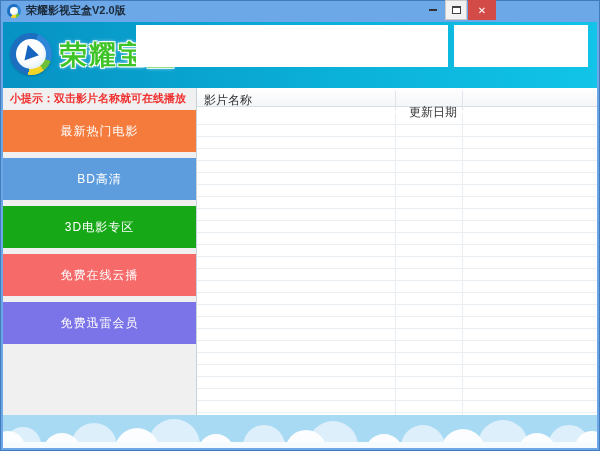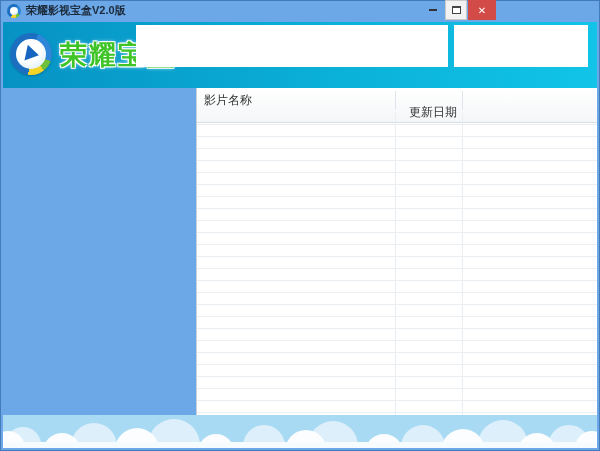--- a/index.html
+++ b/index.html
@@ -41,21 +41,21 @@
   .header-panel-small { left:451px; width:134px; }
   
   .sidebar { position:absolute; left:3px; top:88px; width:193px; height:327px; background:#F0F0F0; }
   .hint { position:absolute; left:0; top:0; width:193px; height:21px; line-height:21px;
     padding-left:7px; font-size:11px; font-weight:bold; color:#F03030; background:#F0F0F0; white-space:nowrap; overflow:hidden; }
   .side-btn { position:absolute; left:0; width:193px; height:42px; display:flex; align-items:center; justify-content:center;
     color:#ffffff; font-size:12px; letter-spacing:1px; cursor:pointer; }
   
   .table { position:absolute; left:196px; top:88px; width:401px; height:327px; background:#ffffff;
     border-left:1px solid #C9D1D9; }
-  .thead { position:absolute; left:0; top:0; width:400px; height:35px;
+  .thead { position:absolute; left:0; top:0; width:400px; height:19px;
     background: linear-gradient(#ffffff,#f4f6f8); border-bottom:1px solid #D8DEE6; }
   .th { position:absolute; top:0; line-height:24px; font-size:12px; color:#333; }
   .th-name { left:7px; }
   .th-date { left:212px;margin-top:12px; }
   .th-sep { position:absolute; top:3px; width:1px; height:19px; background:#DFE5EC; }
   .tbody { position:absolute; left:0; top:25px; width:400px; height:302px;
     background: repeating-linear-gradient(to bottom, transparent 0 11px, #E9EEF3 11px 12px); }
   .vline { position:absolute; top:0; width:1px; height:302px; background:#E9EEF3; }
   
   .clouds { position:absolute; left:3px; top:415px; width:594px; height:33px; background:#A9DAF3; overflow:hidden; }
@@ -84,20 +84,28 @@
   <div class="header">
     <span class="logo-icon">
       <span class="logo-inner"></span>
       <span class="logo-play"></span>
     </span>
     <span class="logo-text">荣耀宝盒</span>
     <div class="header-panel header-panel-large"></div>
     <div class="header-panel header-panel-small"></div>
   </div>
 
+  <div class="sidebar">
+    <div class="hint">小提示：双击影片名称就可在线播放</div>
+    <div class="side-btn" style="top: 22px; background-color: rgb(245, 123, 61);">最新热门电影</div>
+    <div class="side-btn" style="top: 70px; background-color: rgb(93, 157, 221);">BD高清</div>
+    <div class="side-btn" style="top: 118px; background-color: rgb(23, 168, 23);">3D电影专区</div>
+    <div class="side-btn" style="top: 166px; background-color: rgb(246, 106, 106);">免费在线云播</div>
+    <div class="side-btn" style="top: 214px; background-color: rgb(123, 115, 232);">免费迅雷会员</div>
+  </div>
 
   <div class="table">
     <div class="thead">
       <span class="th th-name">影片名称</span>
       <span class="th th-date">更新日期</span>
       <span class="th-sep" style="left:198px"></span>
       <span class="th-sep" style="left:265px"></span>
     </div>
     <div class="tbody">
       <span class="vline" style="left:198px"></span>

